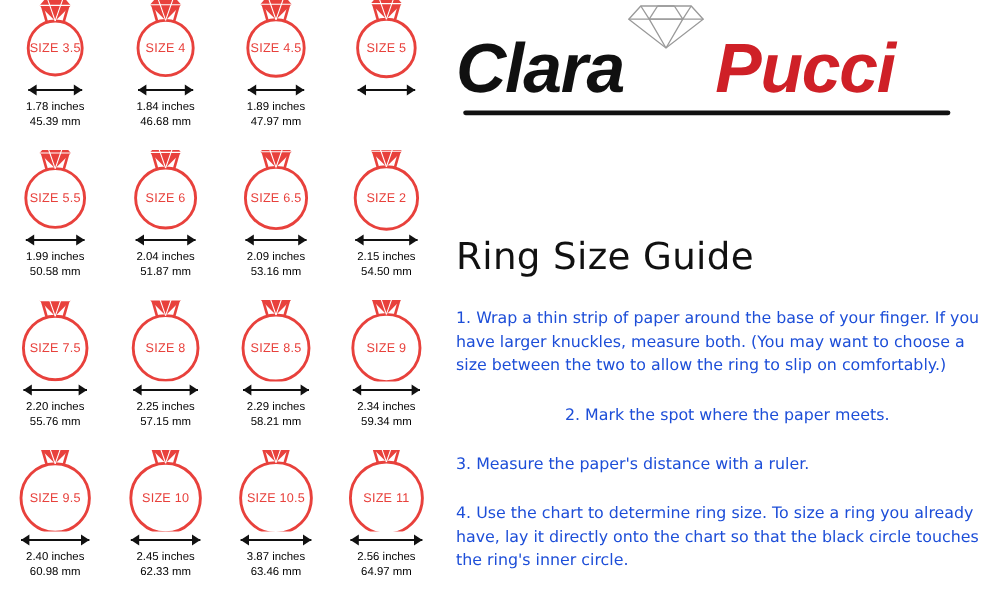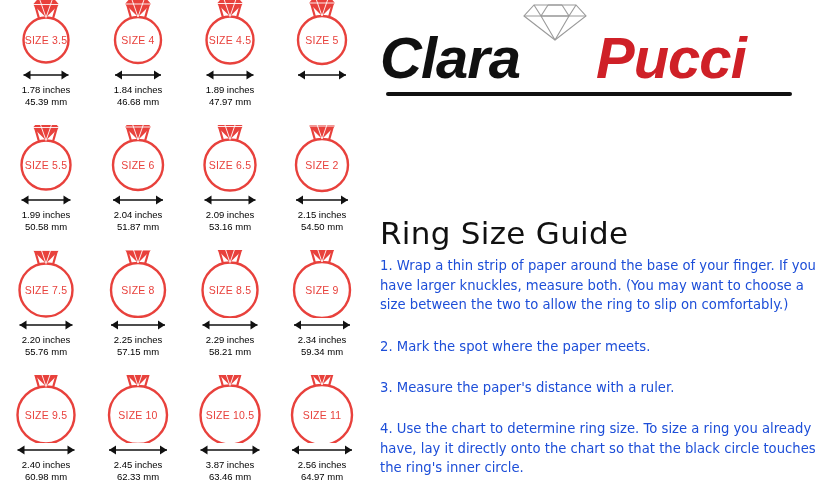--- a/index.html
+++ b/index.html
@@ -121,34 +121,33 @@
 
   #guide-title {
     position: absolute;
     left: 12px;
     top: 196px;
     font-size: 31px;
     font-weight: normal;
     font-family: "DejaVu Sans", sans-serif;
     color: #111;
     letter-spacing: .3px;
-    margin-top: 19px;
   }
 
   .step {
     position: absolute;
     left: 12px;
     width: 452px;
     font-size: 13.2px;
     line-height: 19.5px;
     color: #1d4ed8;
     font-family: "DejaVu Sans", sans-serif;
   }
   #step-1 { top: 256px; }
-  #step-2 { top: 337px; }
+  #step-2 { top: 337px; text-align: center; }
   #step-3 { top: 378px; }
   #step-4 { top: 419px; }
 </style>
 </head>
 <body>
 
 <div id="ring-grid">
     <div class="ring-row">
       <div class="ring-cell">
         <div class="ring-art">

